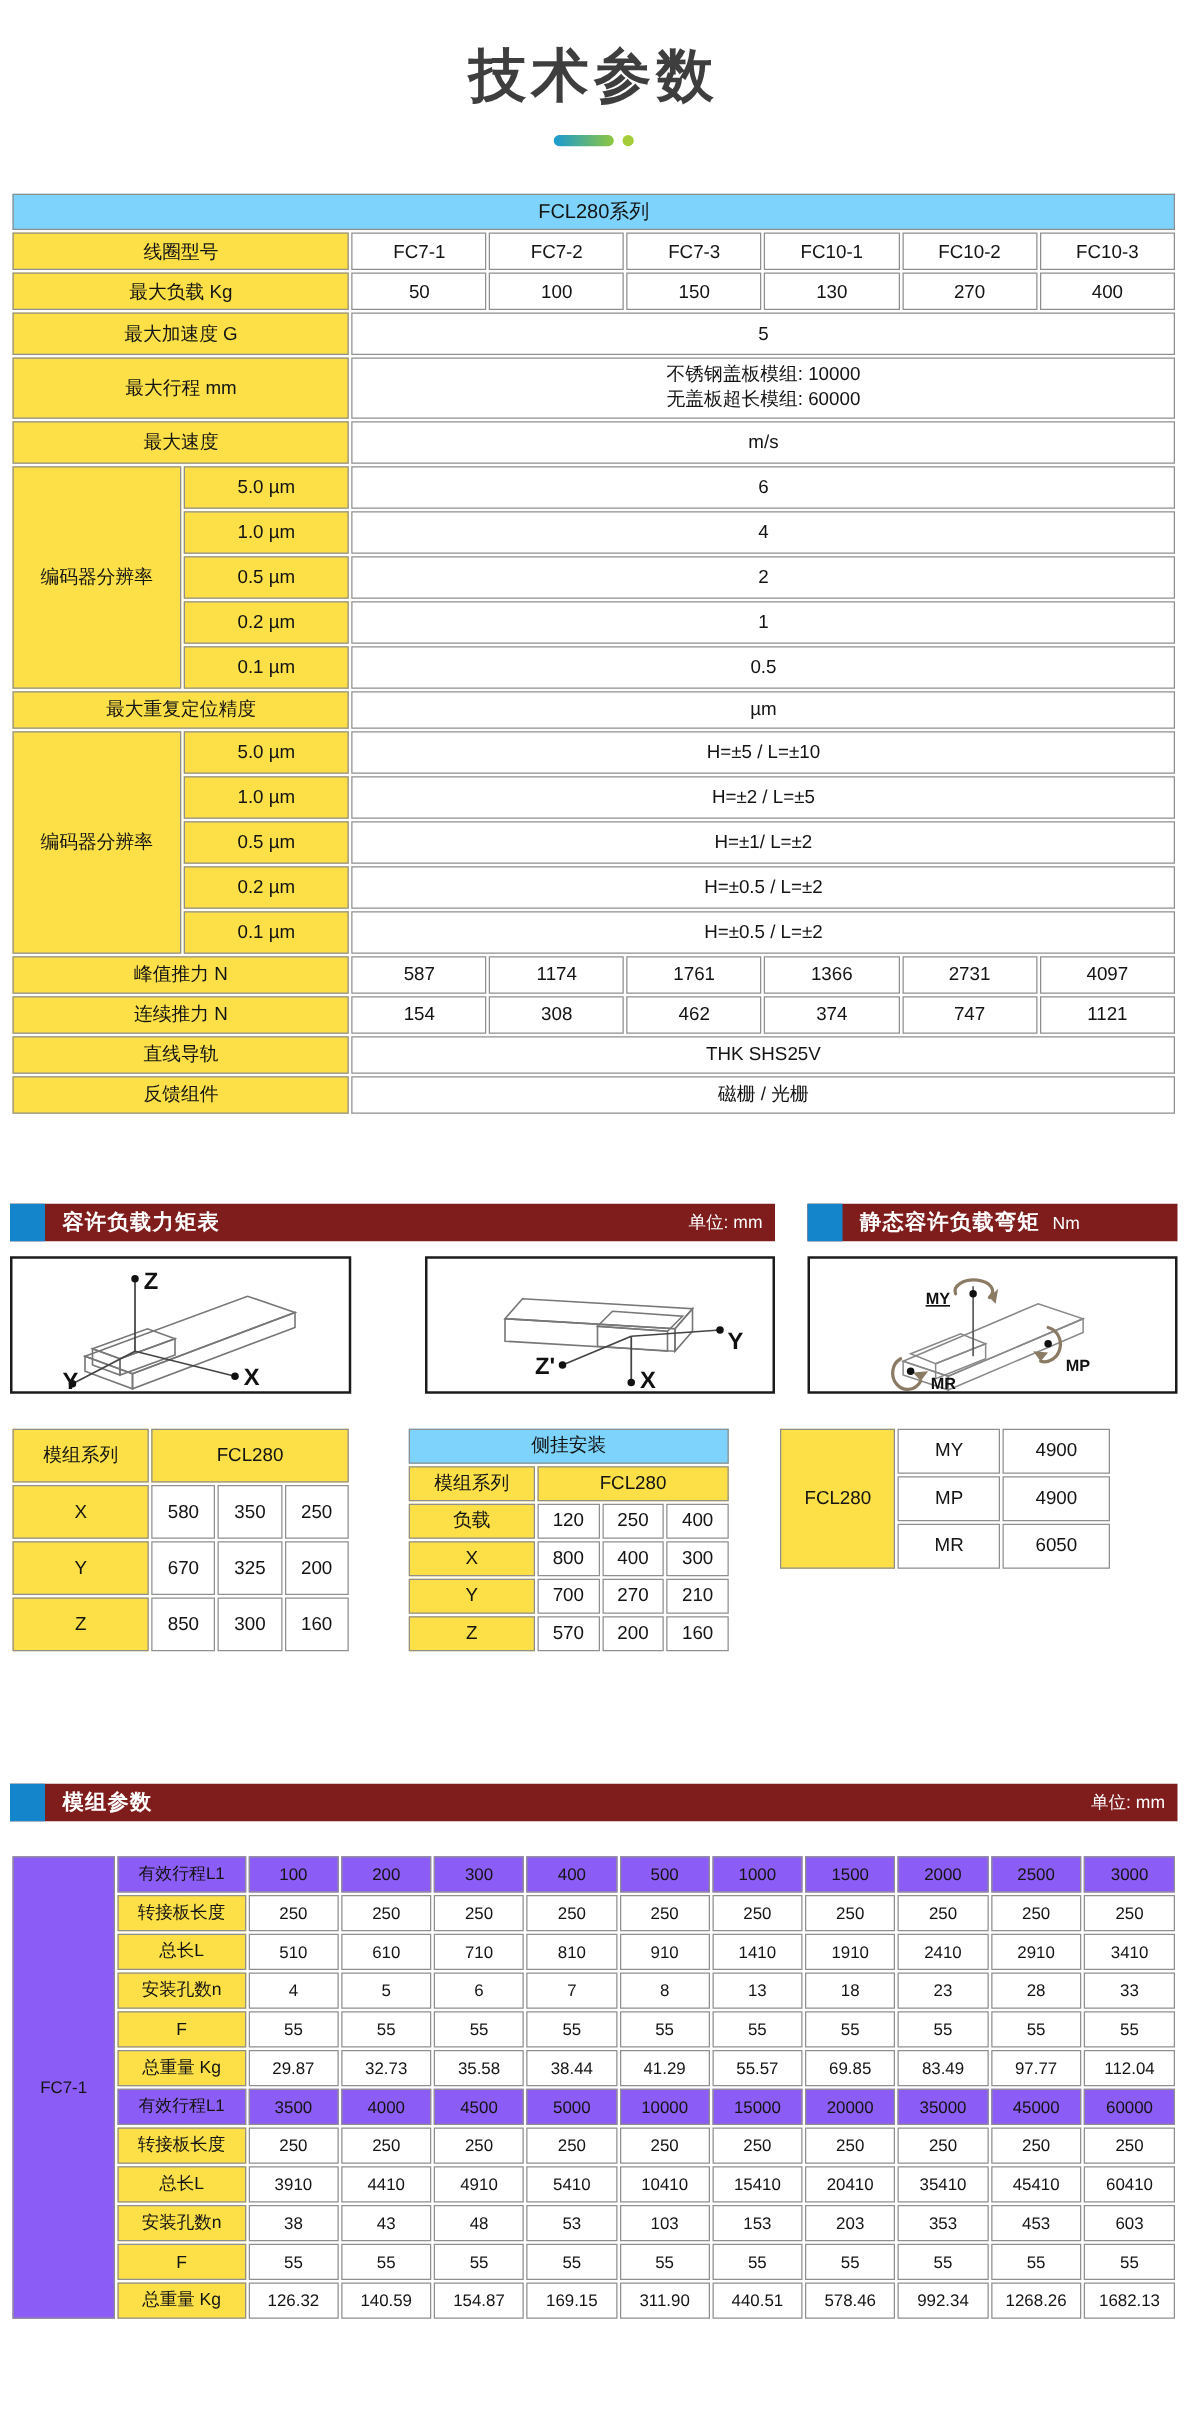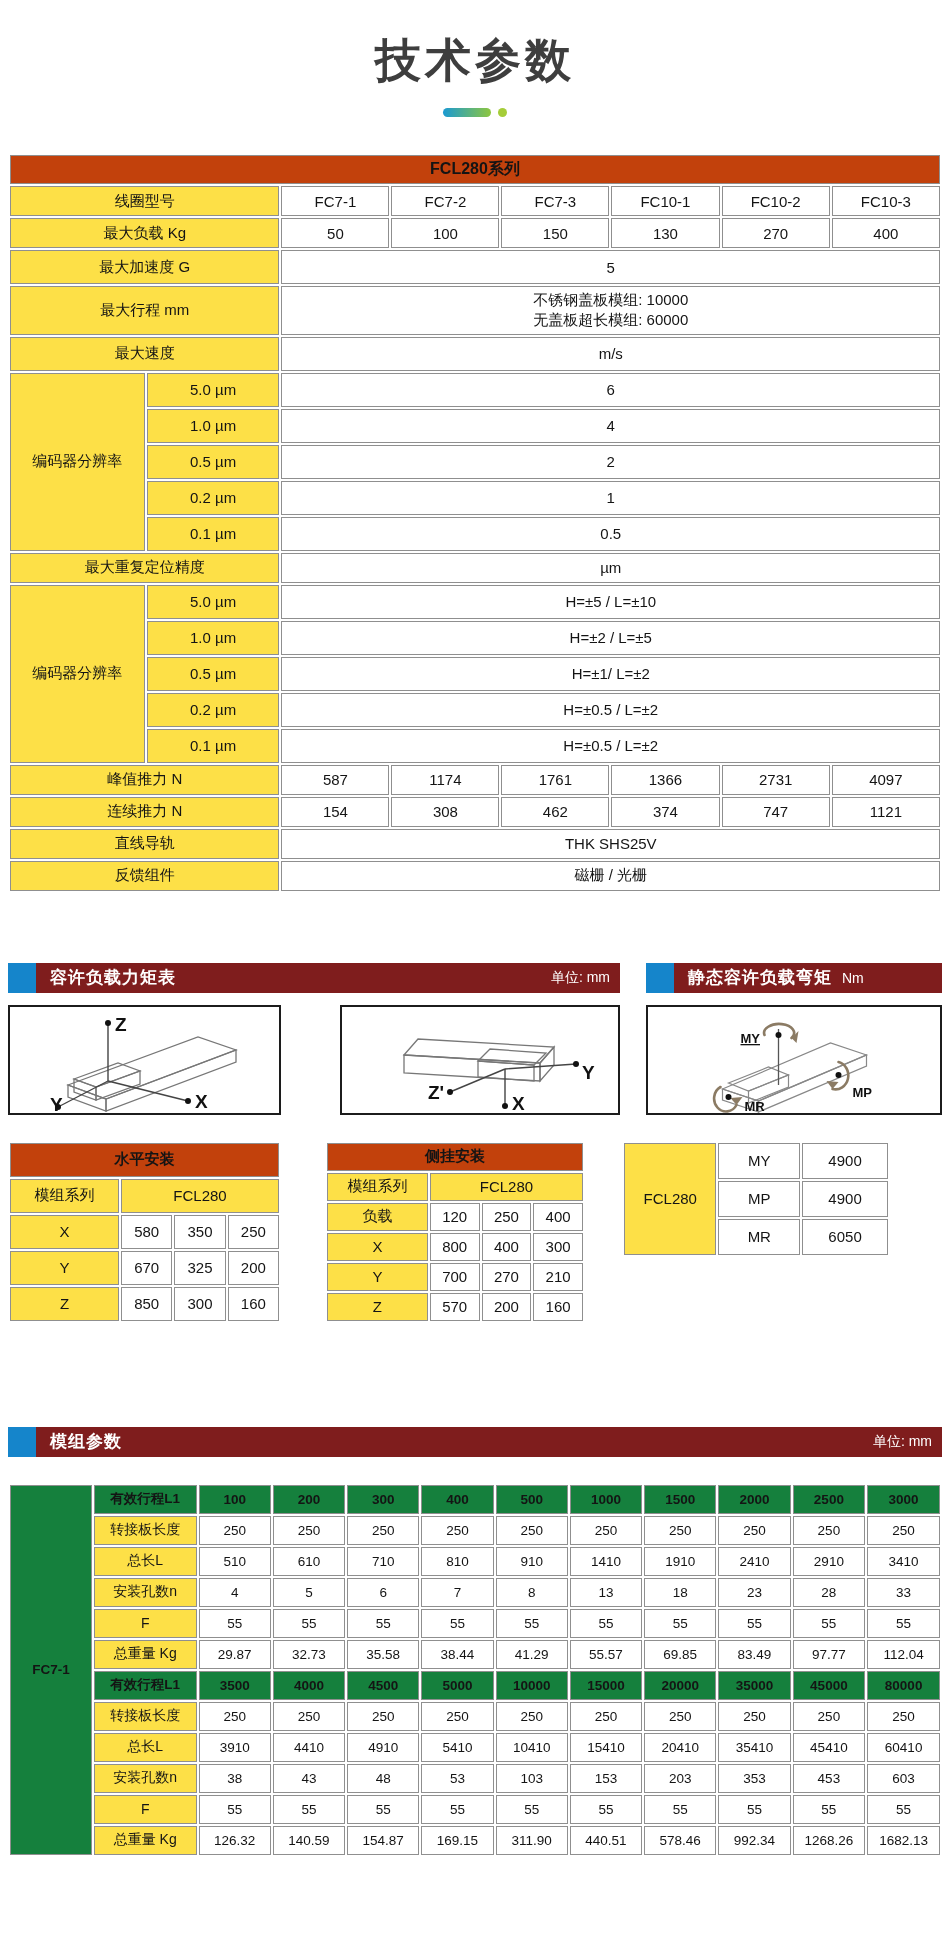--- a/index.html
+++ b/index.html
@@ -15,21 +15,21 @@
                margin-top:16px; margin-bottom:36px; }
   .pill { width:48px; height:9px; border-radius:5px;
           background: linear-gradient(90deg,#1b9ad2,#8dc63f); }
   .dot { width:9px; height:9px; border-radius:50%; background:#a5cd39; }
 
   
   table { border-collapse:separate; border-spacing:2px; background:#fff; }
   td { border:1px solid #8f8f8f; text-align:center; vertical-align:middle;
        font-size:15px; padding:3px 2px; }
   td.lbl { background:#fde047; font-weight:normal;text-align:center; }
-  td.blue { background:#c2410c; font-weight:bold; }
+  td.blue { background:#7dd3fc; font-weight:normal; }
 
   
   table.spec { margin:0 8px; width:934px; }
   table.spec td { height:30px; }
   table.spec td.series { height:26px; font-size:16px; }
   table.spec td.tall { height:34px; }
   .two-line div { line-height:1.35; font-size:15px; }
 
   
   .mid { display:flex; padding:0 8px; margin-top:70px; }
@@ -50,21 +50,21 @@
   table.h-table { width:273px; }
   table.s-table { width:260px; margin-left:44px; }
   table.static { width:268px; margin-left:-24px; margin-top:26px; }
   table.static td { height:36px; }
 
   
   .module-bar { margin:104px 8px 0 8px; }
   table.module { margin:26px 8px 0 8px; width:934px; }
   table.module td { font-size:13.5px; height:29px; padding:2px 1px; }
   table.module td.lbl { font-size:14px; }
-  table.module tr.bluerow td { background:#15803d; font-weight:bold; }
+  table.module tr.bluerow td { background:#8b5cf6; font-weight:normal; }
   td.model-cell { background:#e9e9e9; font-weight:bold; font-size:15px; }
 
   svg text { font-family:"Liberation Sans", sans-serif; }
   .axis-label { font-size:19px; font-weight:bold; fill:#111; }
   .m-label { font-size:13px; font-weight:bold; fill:#111; }
 </style>
 </head>
 <body>
 
 <div class="title">技术参数</div>
@@ -263,23 +263,20 @@
 
     <div class="small-tables">
       <table class="mini h-table">
         <colgroup>
             <col style="width:112px">
             <col style="width:52px">
             <col style="width:52px">
             <col style="width:52px">
           </colgroup>
         <tbody>
-            <tr>
-          <td class="blue" colspan="4">水平安装</td>
-        </tr>
         <tr>
           <td class="lbl">模组系列</td>
           <td class="lbl" colspan="3">FCL280</td>
         </tr>
         <tr>
           <td class="lbl">X</td>
         <td>580</td>
               <td>350</td>
               <td>250</td>
             </tr>
@@ -501,21 +498,21 @@
     <td>有效行程L1</td>
   <td>3500</td>
         <td>4000</td>
         <td>4500</td>
         <td>5000</td>
         <td>10000</td>
         <td>15000</td>
         <td>20000</td>
         <td>35000</td>
         <td>45000</td>
-        <td>80000</td>
+        <td>60000</td>
       </tr>
   <tr>
     <td class="lbl">转接板长度</td>
   <td>250</td>
         <td>250</td>
         <td>250</td>
         <td>250</td>
         <td>250</td>
         <td>250</td>
         <td>250</td>

